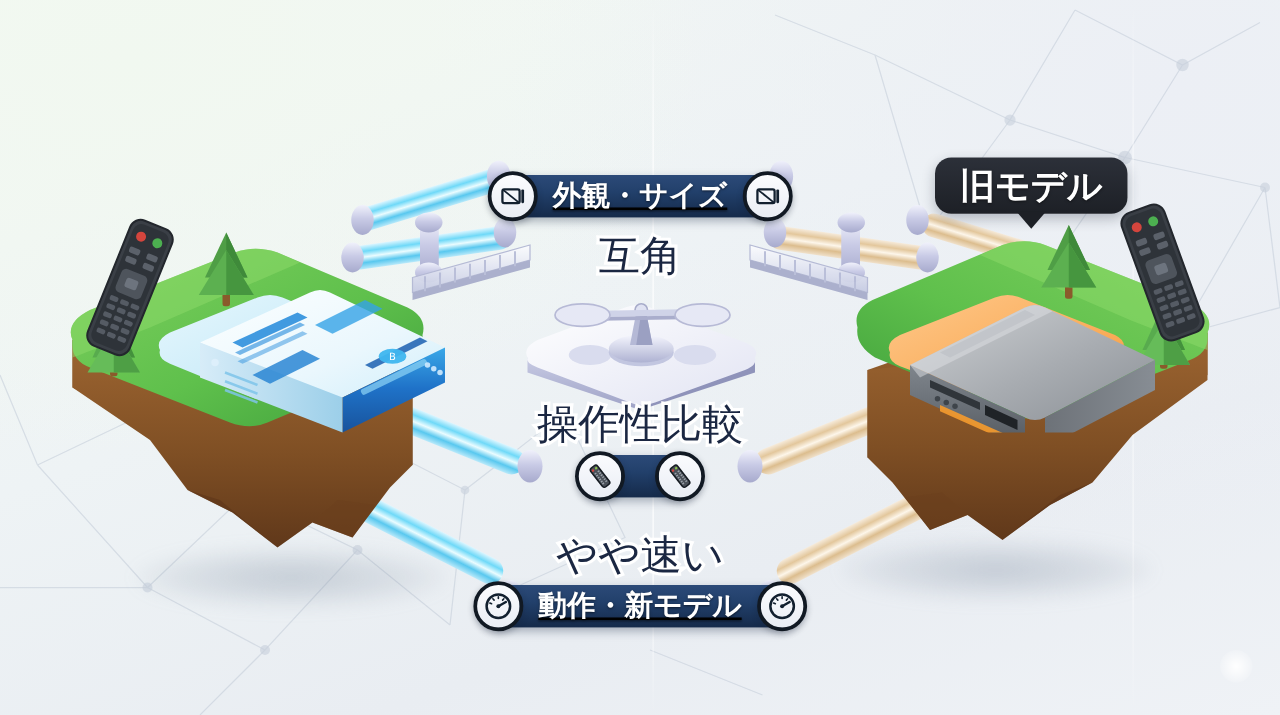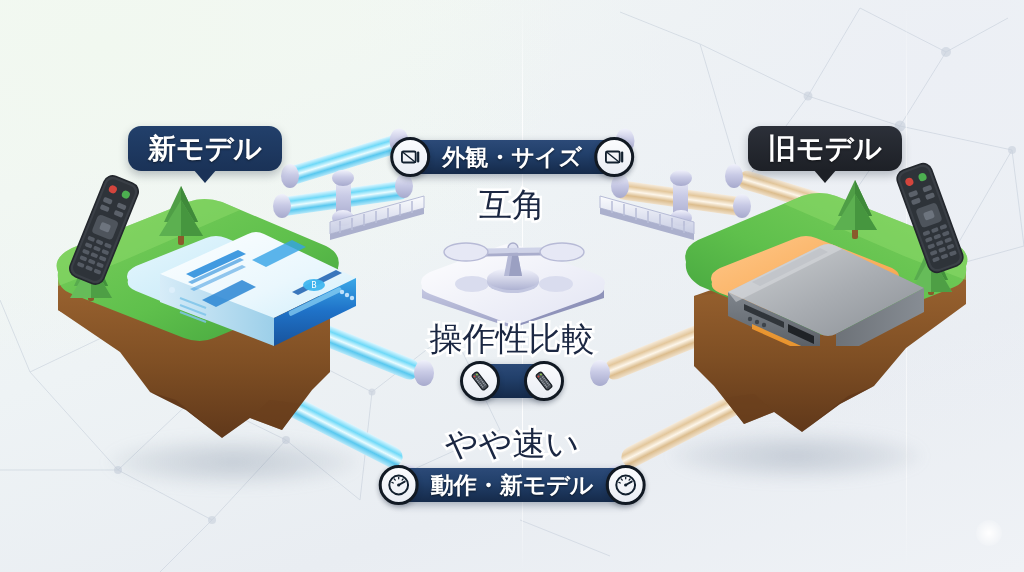--- a/index.html
+++ b/index.html
@@ -71,20 +71,21 @@
   .verdict-wrap { position:absolute; left:0; width:1024px; }
 
   
   .pill {
     position:absolute; height:34px; left:50%; transform:translateX(-50%);
     display:flex; align-items:center; justify-content:flex-start;
     padding:0 46px;
     background:linear-gradient(180deg,#2c4a78 0%, #22406b 40%, #152a4a 100%);
     border-radius:17px;
     box-shadow:0 3px 8px rgba(22,38,66,.34);
+    text-decoration:underline;
   }
   .pill-label {
     color:#ffffff; font-size:23px; font-weight:700; line-height:1; white-space:nowrap;
     text-shadow:0 1px 2px rgba(0,0,0,.55);
   }
   .pill-ico {
     position:absolute; top:50%; transform:translateY(-50%);
     width:40px; height:40px; border-radius:50%;
     background:linear-gradient(180deg,#fbfcfe 0%, #e9edf4 100%);
     border:3.5px solid #111923;
@@ -640,23 +641,19 @@
             <line x1="5.2" y1="9.4" x2="6.6" y2="10"></line>
             <line x1="7.6" y1="6" x2="8.6" y2="7.1"></line>
             <line x1="12" y1="4.4" x2="12" y2="5.8"></line>
             <line x1="16.4" y1="6" x2="15.4" y2="7.1"></line>
           </g>
         </svg>
       </span>
     </div>
   </div>
 
-  <div class="bubble" id="bubble-new" style="z-index:10;">
-    <span>新モデル</span>
-    <i class="tail"></i>
-  </div>
   <div class="bubble" id="bubble-old" style="z-index:10;">
     <span>旧モデル</span>
     <i class="tail"></i>
   </div>
 
 
 </div>
 
 </body></html>

